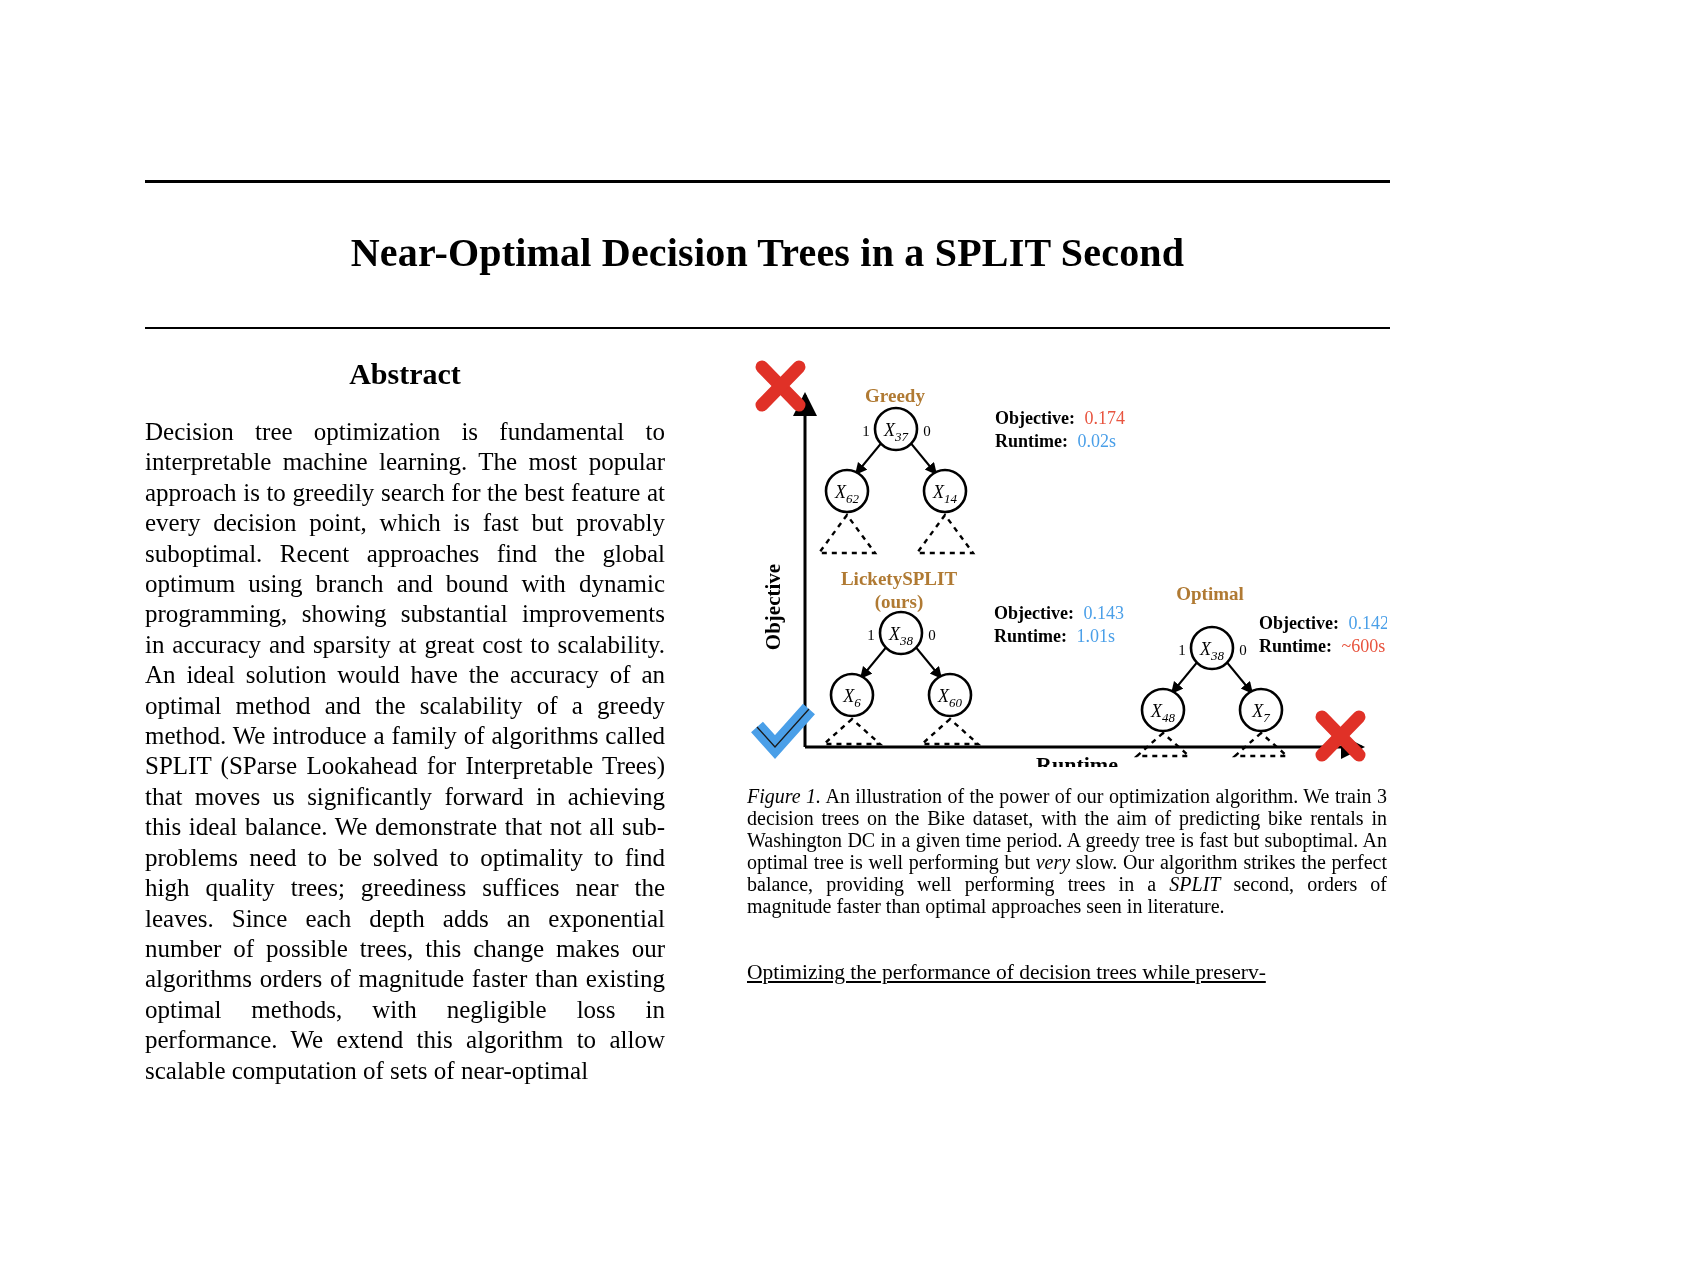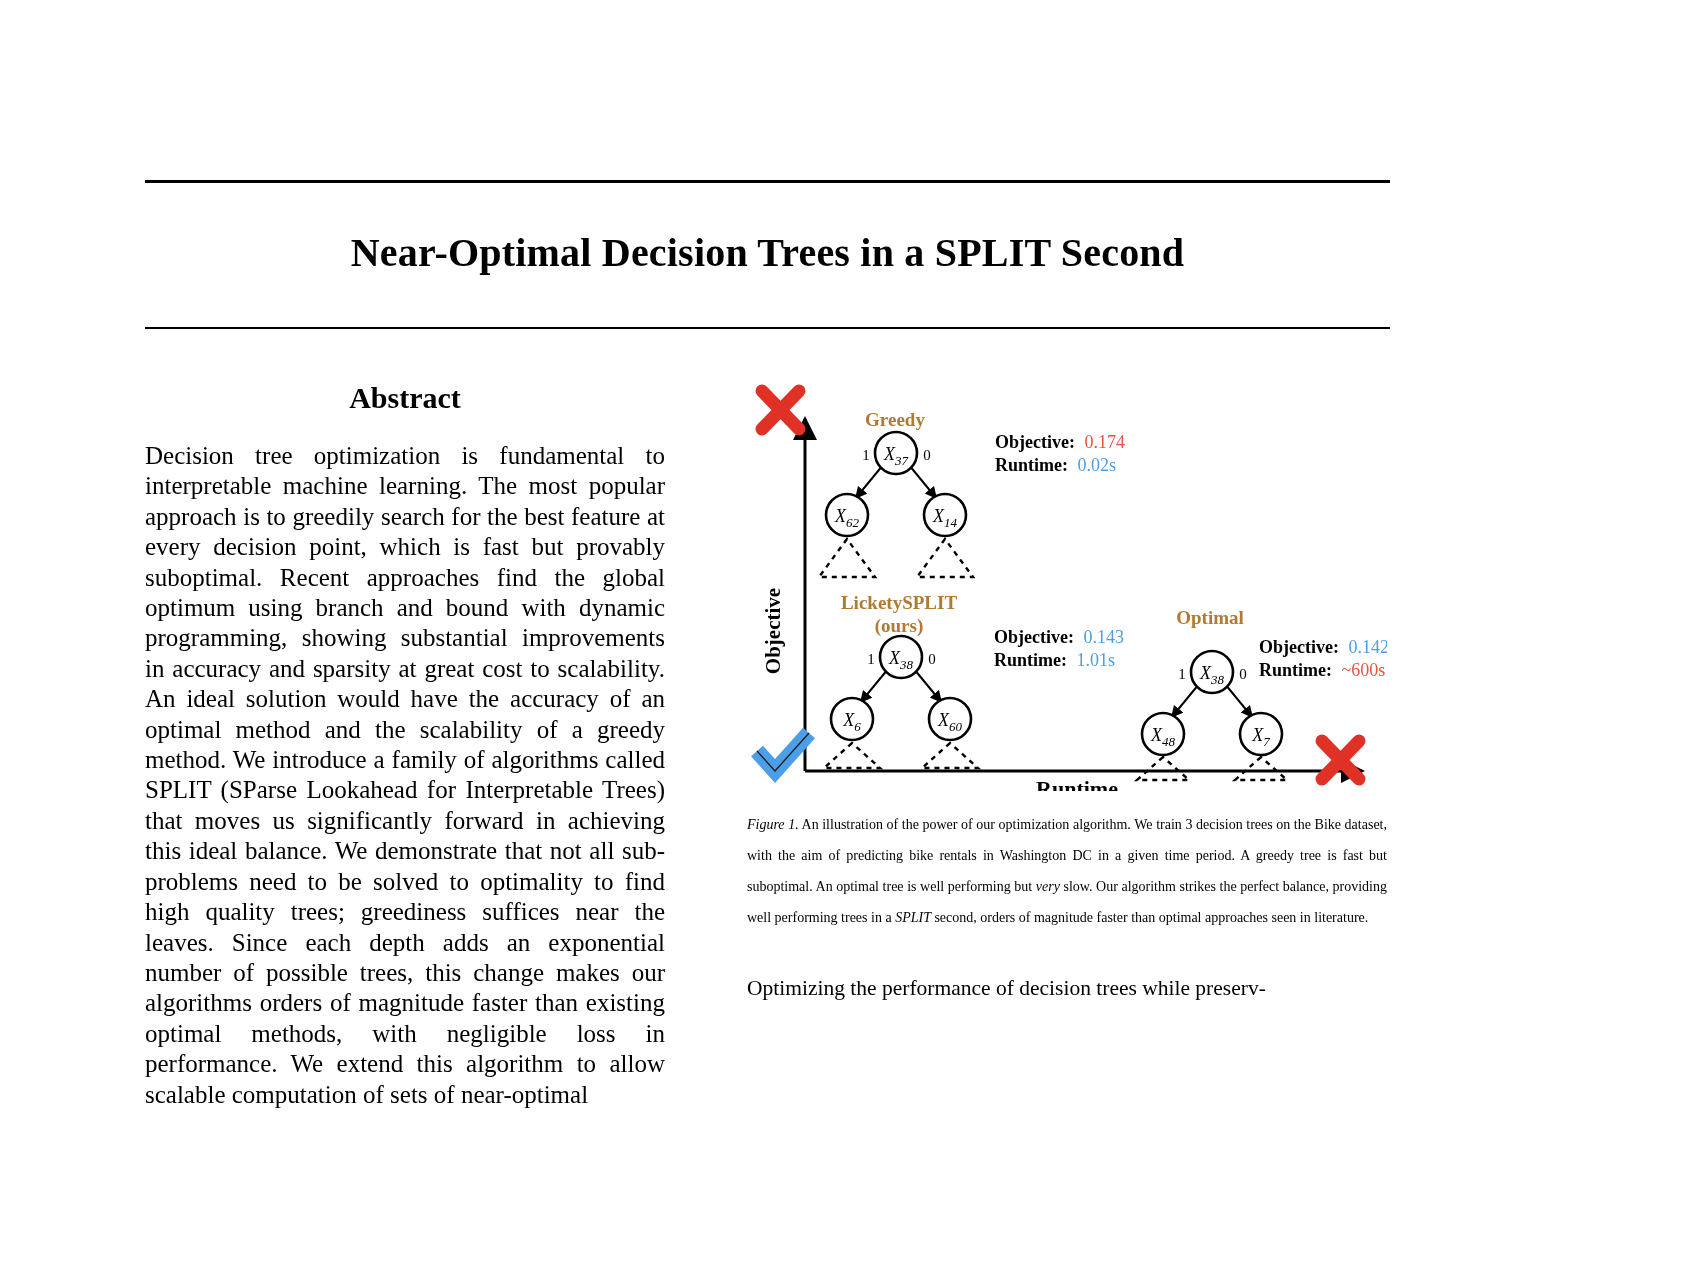--- a/index.html
+++ b/index.html
@@ -49,21 +49,21 @@
     font-size:15px;
     font-weight:bold;
     vertical-align:super;
     margin-left:2px;
     letter-spacing:2px;
   }
 
   
   #columns{
     display:flex;
-    margin-top:52px;
+    margin-top:28px;
     gap:82px;
   }
   #col-left{ width:520px; }
   #col-right{ width:640px; }
 
   #abstract-heading{
     text-align:center;
     font-weight:bold;
     font-size:30px;
     margin:0 0 26px 0;
@@ -74,33 +74,34 @@
     text-align:justify;
     hyphens:none;
     margin:0;
   }
 
   
   #figure-wrap{ width:640px; }
   #figure-svg{ display:block; width:640px; height:410px; }
 
   #figure-caption{
-    font-size:14px;
-    line-height:31px;
+    font-size:20px;
+    line-height:22px;
     text-align:justify;
     margin:18px 0 0 0;
   }
   #figure-caption .figlabel{ font-style:italic; }
   #figure-caption em{ font-style:italic; }
 
   #body-continue{
     font-size:21.5px;
     line-height:30.4px;
     text-align:justify;
     margin:40px 0 0 0;
+    text-decoration:underline;
   }
 
   .clip{ overflow:hidden; }
 </style>
 </head>
 <body>
 
 <div id="page">
 
   <div class="rule"></div>

